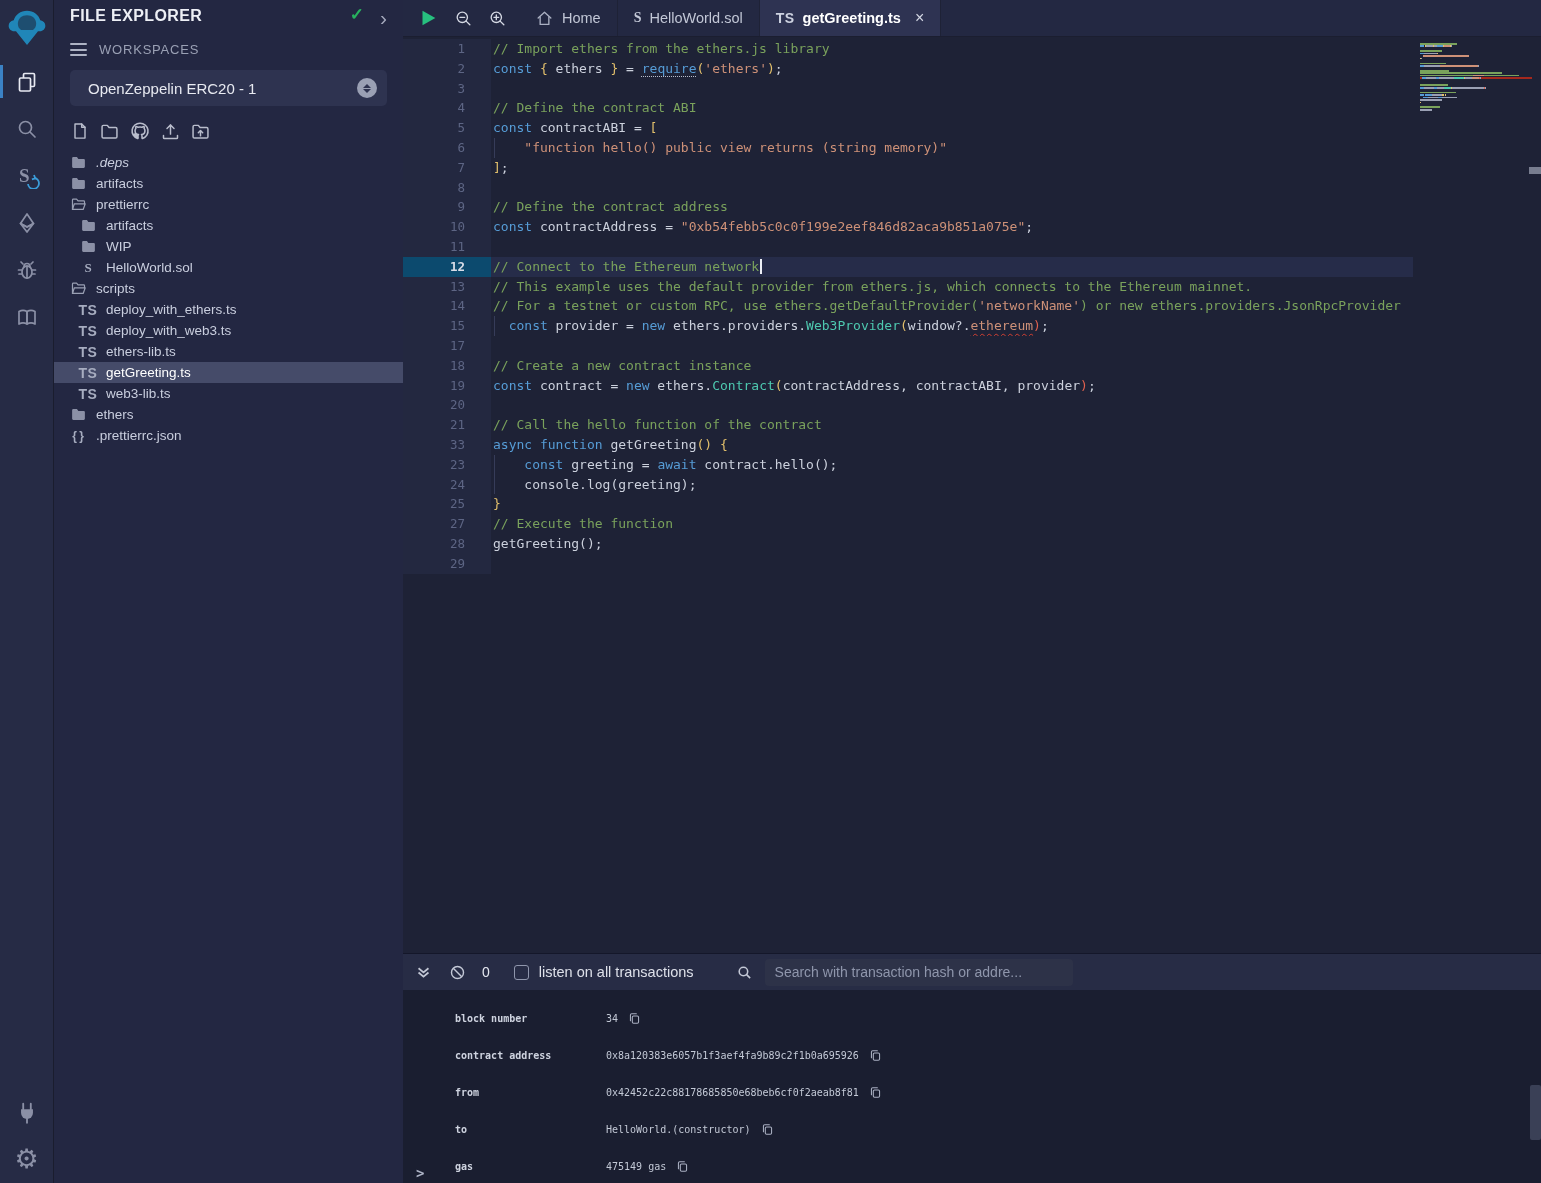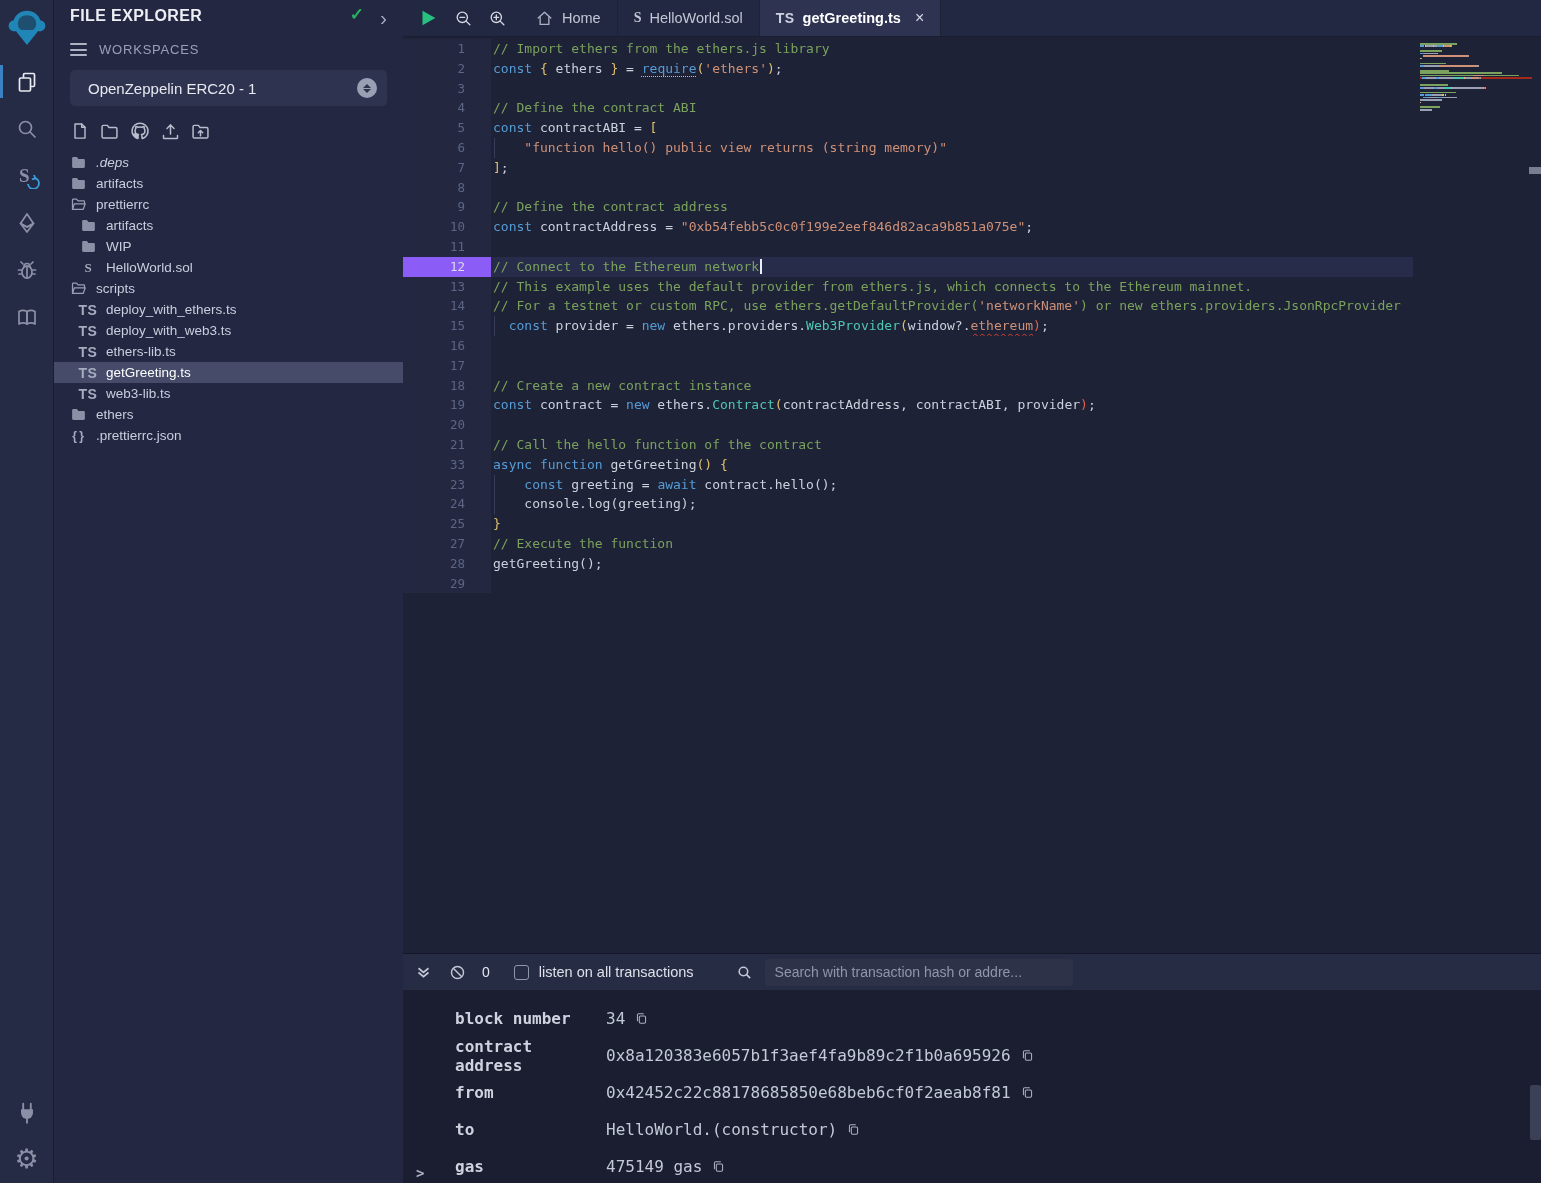--- a/index.html
+++ b/index.html
@@ -67,21 +67,21 @@
   .tab-close{ font-size:16px; color:#d4d8e4; margin-left:6px; cursor:pointer; font-weight:normal;}
 
   
   #editor{ position:absolute; left:0; top:37px; right:0; height:916px; overflow:hidden; background:#1e2236;}
   #code-area{ position:absolute; left:0; top:2px; right:128px; overflow:hidden;}
   .code-line{ display:flex; height:19.8px; line-height:19.8px; font-family:"DejaVu Sans Mono",monospace; font-size:13px; white-space:pre;}
   .code-line .gutter{ width:88px; flex:none; text-align:right; padding-right:26px; color:#5d6584; background:#232840; font-size:12.5px;}
   .code-line .code-text{ position:relative; flex:1; padding-left:2px; overflow:hidden;}
   .code-line.current{ }
   .code-line.current .code-text{ background:#262c49; }
-  .code-line.current .gutter{ color:#d9dde8; font-weight:normal; background:#8b5cf6;}
+  .code-line.current .gutter{ color:#d9dde8; font-weight:bold; background:#0c4a6e;}
   .code-line.guide .code-text::before{ content:""; position:absolute; left:3px; top:0; bottom:0; border-left:1px solid #363c59;}
   .tk-cmt{ color:#7aa25c; }
   .tk-kw{ color:#569cd6; }
   .tk-pln{ color:#ccd1dd; }
   .tk-str{ color:#ce9178; }
   .tk-typ{ color:#4ec9b0; }
   .tk-gold{ color:#e3c06c; }
   .tk-red{ color:#e0614e; }
   .tk-req{ color:#569cd6; text-decoration:underline dotted #b9bfce 1px; text-underline-offset:3px;}
   .tk-eth{ color:#ce9178; text-decoration:underline wavy #d23f31 1px; text-underline-offset:3px;}
@@ -98,21 +98,21 @@
   #terminal{ position:absolute; left:0; top:953px; right:0; bottom:0; background:#1a1e30; border-top:1px solid #14172a;}
   #term-header{ height:36px; background:#272c45; display:flex; align-items:center; padding-left:12px; }
   .th-icon{ display:flex; color:#c3c8d6; cursor:pointer; }
   .th-count{ font-size:14px; color:#e4e7ef; margin:0 0 0 16px;}
   .th-check{ width:15px; height:15px; border:1.5px solid #8f96ac; border-radius:3px; margin-left:24px; cursor:pointer; background:transparent;}
   .th-listen{ font-size:14.5px; color:#dde0e9; margin-left:10px;}
   .th-search-icon{ margin-left:42px; }
   .th-input{ margin-left:12px; width:308px; height:27px; background:#2d3248; border:none; border-radius:4px; color:#d6dae4; font-size:14px; padding:0 10px; font-family:"Liberation Sans",sans-serif;}
   .th-input::placeholder{ color:#8f96ac; }
   #term-body{ padding-top:10px; position:relative; height:193px;}
-  .term-row{ display:flex; align-items:center; height:37px; font-family:"DejaVu Sans Mono",monospace; font-size:16px;}
+  .term-row{ display:flex; align-items:center; height:37px; font-family:"DejaVu Sans Mono",monospace; font-size:10px;}
   .term-label{ width:203px; padding-left:52px; font-weight:bold; color:#ced3df; flex:none;}
   .term-value{ color:#c3c9d6; }
   .term-copy{ margin-left:9px; color:#aab0c2; display:flex; cursor:pointer;}
   .term-prompt{ position:absolute; left:13px; bottom:2px; font-family:"DejaVu Sans Mono",monospace; font-size:14px; font-weight:bold; color:#aeb4c6;}
   #term-scroll-thumb{ position:absolute; right:0; top:1085px; width:11px; height:55px; background:#3a4056; border-radius:2px; cursor:pointer; z-index:6;}
 </style>
 </head>
 <body>
 
 <div id="activity-bar">
@@ -390,21 +390,20 @@
         <div class="code-line guide"><span class="gutter">6</span><span class="code-text"><span class="tk-pln">    </span><span class="tk-str">"function hello() public view returns (string memory)"</span></span></div>
         <div class="code-line"><span class="gutter">7</span><span class="code-text"><span class="tk-gold">]</span><span class="tk-pln">;</span></span></div>
         <div class="code-line"><span class="gutter">8</span><span class="code-text"></span></div>
         <div class="code-line"><span class="gutter">9</span><span class="code-text"><span class="tk-cmt">// Define the contract address</span></span></div>
         <div class="code-line"><span class="gutter">10</span><span class="code-text"><span class="tk-kw">const</span><span class="tk-pln"> contractAddress = </span><span class="tk-str">"0xb54febb5c0c0f199e2eef846d82aca9b851a075e"</span><span class="tk-pln">;</span></span></div>
         <div class="code-line"><span class="gutter">11</span><span class="code-text"></span></div>
         <div class="code-line current"><span class="gutter">12</span><span class="code-text"><span class="tk-cmt">// Connect to the Ethereum network</span><span class="cursor-caret"></span></span></div>
         <div class="code-line"><span class="gutter">13</span><span class="code-text"><span class="tk-cmt">// This example uses the default provider from ethers.js, which connects to the Ethereum mainnet.</span></span></div>
         <div class="code-line"><span class="gutter">14</span><span class="code-text"><span class="tk-cmt">// For a testnet or custom RPC, use ethers.getDefaultProvider(</span><span class="tk-str">'networkName'</span><span class="tk-cmt">) or new ethers.providers.JsonRpcProvider</span></span></div>
         <div class="code-line guide"><span class="gutter">15</span><span class="code-text"><span class="tk-pln">  </span><span class="tk-kw">const</span><span class="tk-pln"> provider = </span><span class="tk-kw">new</span><span class="tk-pln"> ethers.providers.</span><span class="tk-typ">Web3Provider</span><span class="tk-gold">(</span><span class="tk-pln">window?.</span><span class="tk-eth">ethereum</span><span class="tk-red">)</span><span class="tk-pln">;</span></span></div>
-        <div class="code-line"><span class="gutter">16</span><span class="code-text"></span></div>
         <div class="code-line"><span class="gutter">17</span><span class="code-text"></span></div>
         <div class="code-line"><span class="gutter">18</span><span class="code-text"><span class="tk-cmt">// Create a new contract instance</span></span></div>
         <div class="code-line"><span class="gutter">19</span><span class="code-text"><span class="tk-kw">const</span><span class="tk-pln"> contract = </span><span class="tk-kw">new</span><span class="tk-pln"> ethers.</span><span class="tk-typ">Contract</span><span class="tk-gold">(</span><span class="tk-pln">contractAddress, contractABI, provider</span><span class="tk-red">)</span><span class="tk-pln">;</span></span></div>
         <div class="code-line"><span class="gutter">20</span><span class="code-text"></span></div>
         <div class="code-line"><span class="gutter">21</span><span class="code-text"><span class="tk-cmt">// Call the hello function of the contract</span></span></div>
         <div class="code-line"><span class="gutter">33</span><span class="code-text"><span class="tk-kw">async</span><span class="tk-pln"> </span><span class="tk-kw">function</span><span class="tk-pln"> getGreeting</span><span class="tk-gold">()</span><span class="tk-pln"> </span><span class="tk-gold">{</span></span></div>
         <div class="code-line guide"><span class="gutter">23</span><span class="code-text"><span class="tk-pln">    </span><span class="tk-kw">const</span><span class="tk-pln"> greeting = </span><span class="tk-kw">await</span><span class="tk-pln"> contract.hello();</span></span></div>
         <div class="code-line guide"><span class="gutter">24</span><span class="code-text"><span class="tk-pln">    console.log(greeting);</span></span></div>
         <div class="code-line"><span class="gutter">25</span><span class="code-text"><span class="tk-gold">}</span></span></div>
         <div class="code-line"><span class="gutter">27</span><span class="code-text"><span class="tk-cmt">// Execute the function</span></span></div>

